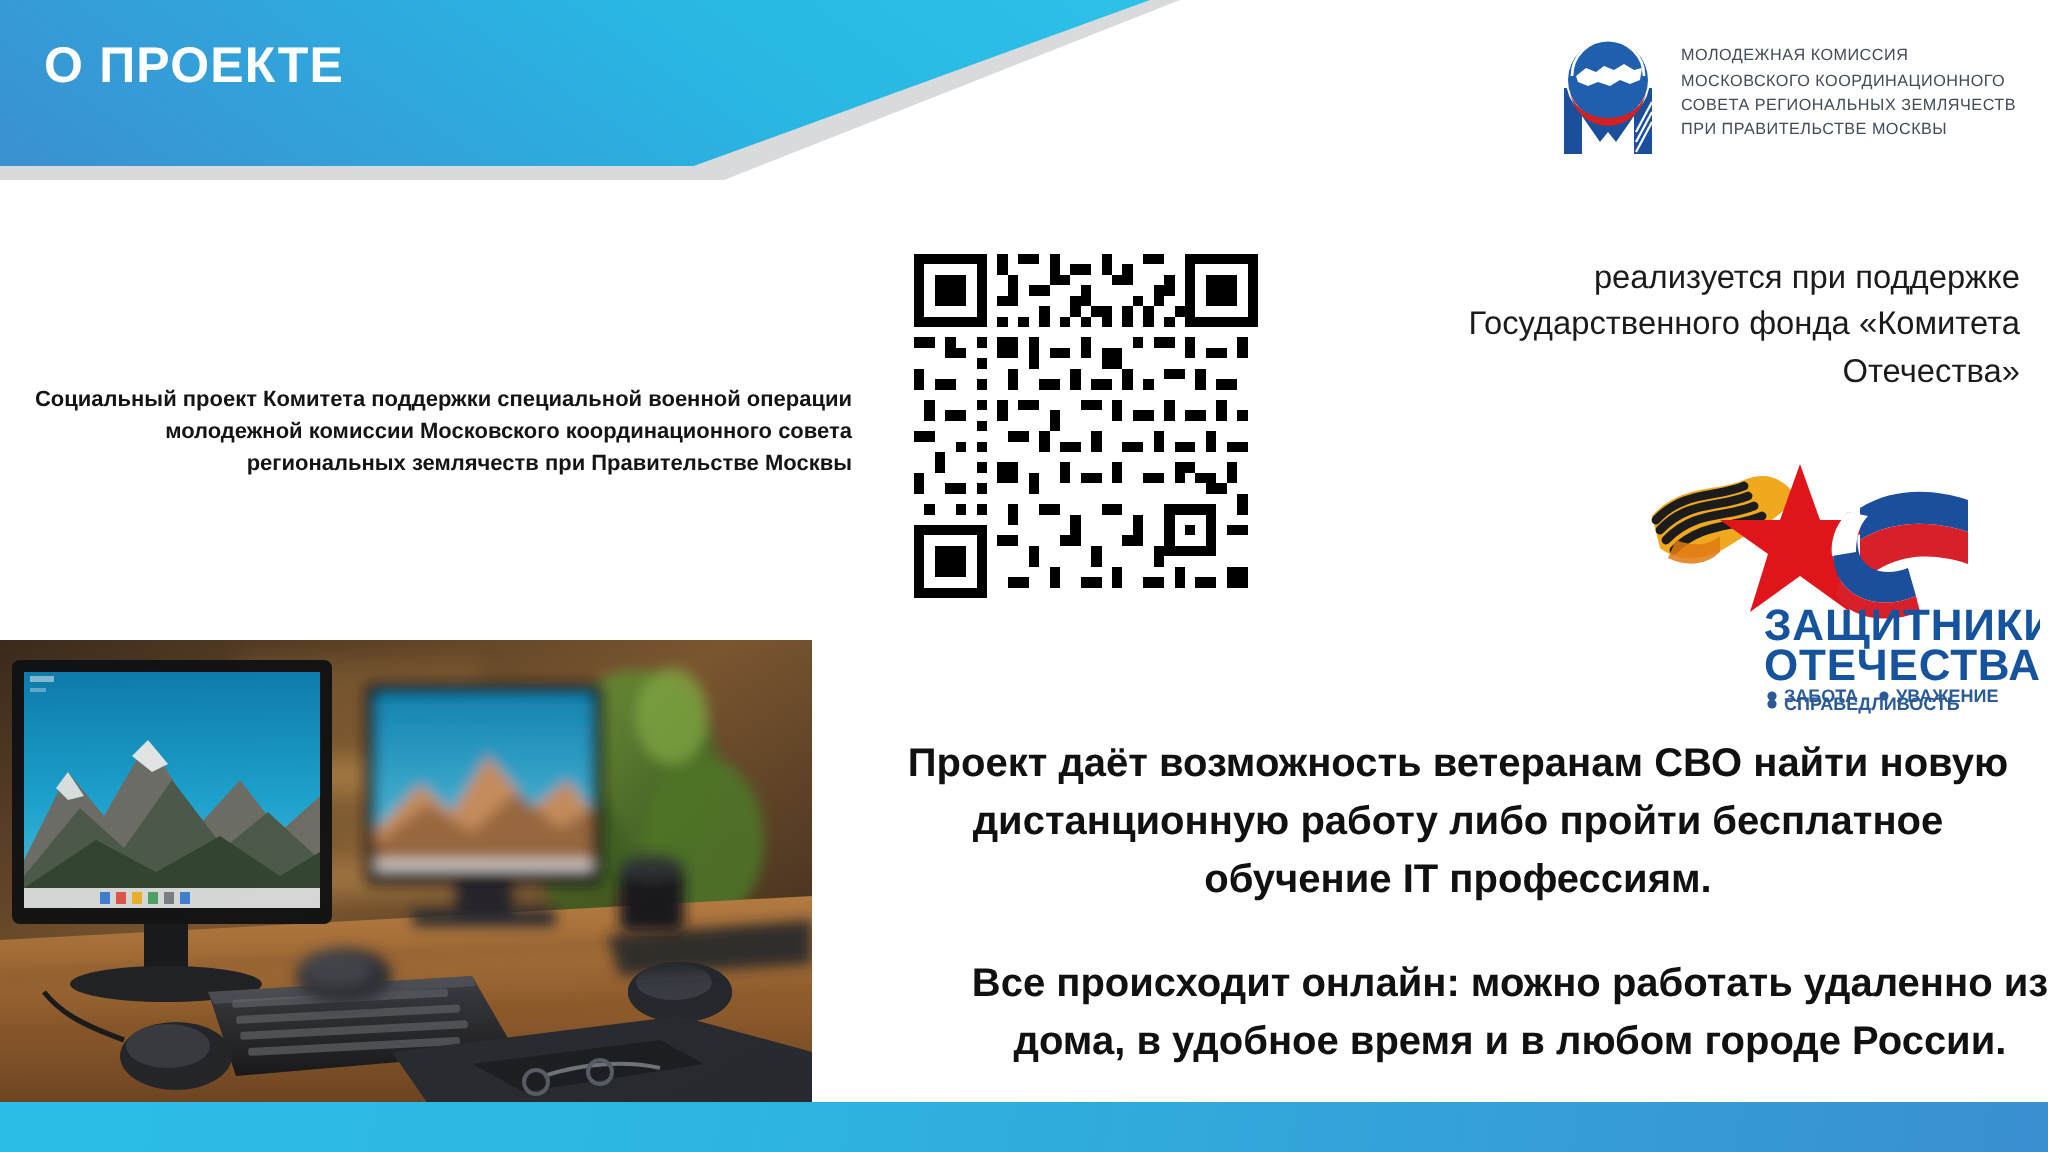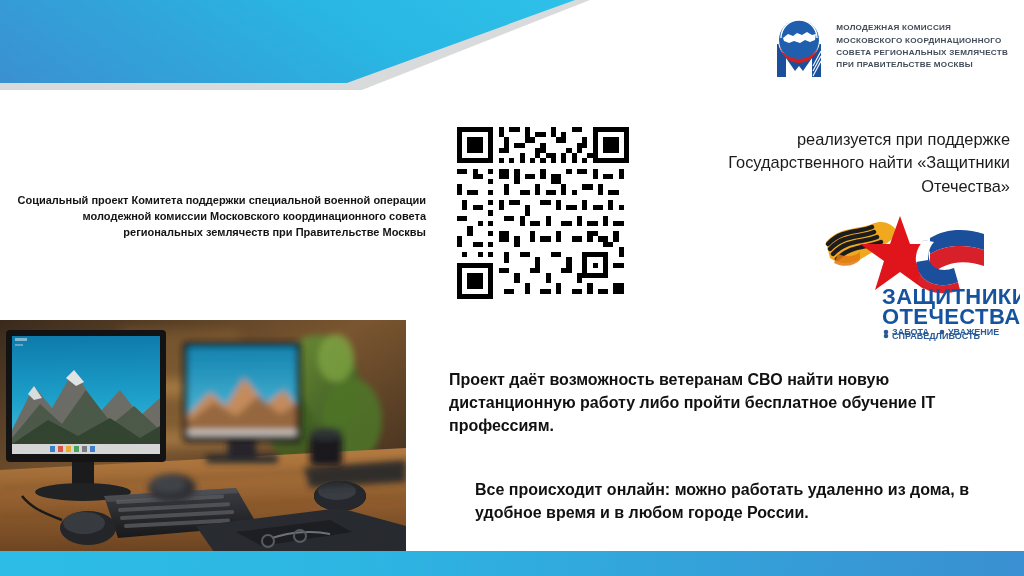--- a/index.html
+++ b/index.html
@@ -69,21 +69,21 @@
     right: 16px;
     top: 14px;
     display: flex;
     align-items: center;
     gap: 9px;
   }
   .org-emblem { width: 56px; height: 66px; flex: 0 0 auto; }
   .org-lines {
     font-size: 8.1px;
     line-height: 1.54;
-    font-weight: 700;
+    font-weight: 400;
     letter-spacing: 0.25px;
     color: #414c58;
     text-transform: uppercase;
     white-space: nowrap;
   }
 
   
   .hashtag {
     position: absolute;
     left: 24px;
@@ -140,36 +140,36 @@
     width: 172px;
     height: 172px;
     background: #ffffff;
   }
   .qr-block svg { display: block; width: 100%; height: 100%; }
 
   
   .defenders-logo {
     position: absolute;
     left: 824px;
-    top: 200px;
+    top: 216px;
     width: 196px;
     height: 138px;
   }
   .defenders-logo svg { display: block; width: 100%; height: 100%; }
 
   
   .body-text {
     position: absolute;
     left: 449px;
     width: 560px;
-    font-size: 16px;
+    font-size: 20px;
     font-weight: 700;
     line-height: 1.45;
     color: #111111;
-    text-align: left;
+    text-align: center;
   }
   .body-text.first { top: 368px; }
   .body-text.second { top: 478px; margin-left: 26px; }
 
   
   .bottom-bar {
     position: absolute;
     left: 0;
     bottom: 0;
     width: 1024px;
@@ -178,20 +178,21 @@
   }
 </style>
 </head>
 <body>
 
 <div class="slide">
 
   <div class="header-wrap">
     <div class="header-shadow"></div>
     <div class="header-band"></div>
+    <div class="header-title">О ПРОЕКТЕ</div>
   </div>
 
   <div class="org-logo">
     <div class="org-emblem">
       <svg viewBox="0 0 56 66" xmlns="http://www.w3.org/2000/svg">
 
         <path d="M6 30 H50 V63 H41 V44 L32 57 L28 52 L24 57 L15 44 V63 H6 Z" fill="#1b4f9c"></path>
         <path d="M41 63 L50 46 V63 Z" fill="#ffffff" opacity="0.0"></path>
         <g stroke="#ffffff" stroke-width="1.1">
           <line x1="42" y1="62" x2="50" y2="47"></line>
@@ -514,21 +515,21 @@
           <rect x="27" y="31" width="2" height="1"></rect>
         <rect x="30" y="30" width="2" height="2"></rect>
         <rect x="26" y="20" width="1" height="1"></rect>
           <rect x="31" y="23" width="1" height="2"></rect>
         <rect x="30" y="26" width="2" height="1"></rect>
           <rect x="28" y="22" width="2" height="1"></rect>
       </g>
     </svg>
   </div>
 
-  <div class="support-text">реализуется при поддержке Государственного найти «Защитники Отечества»</div>
+  <div class="support-text">реализуется при поддержке Государственного фонда «Комитета Отечества»</div>
 
   <div class="defenders-logo">
     <svg viewBox="0 0 196 138" xmlns="http://www.w3.org/2000/svg">
       <defs>
         <linearGradient id="ribbonFade" x1="0" y1="0" x2="1" y2="0">
           <stop offset="0" stop-color="#1c1c1c"></stop>
           <stop offset="1" stop-color="#3a3a3a"></stop>
         </linearGradient>
       </defs>
 

